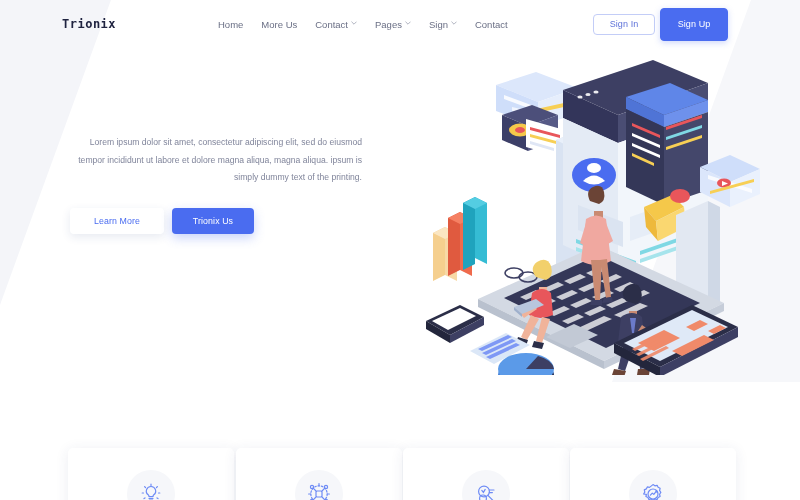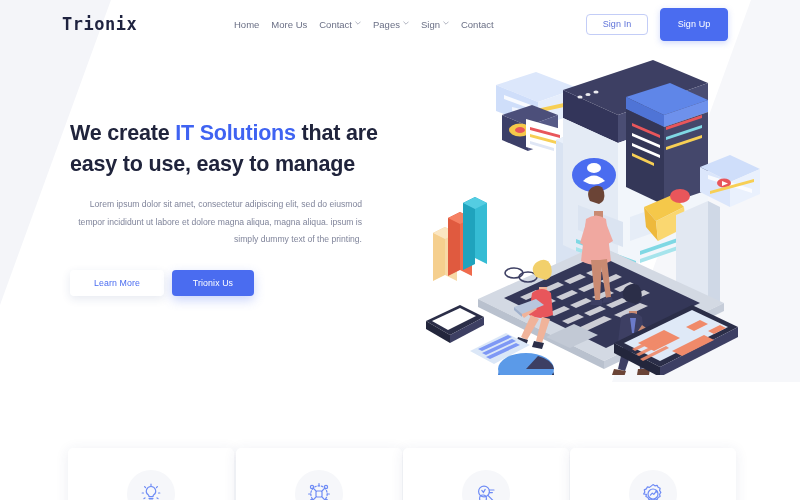--- a/index.html
+++ b/index.html
@@ -63,32 +63,32 @@
     left: 0; top: 0;
     width: 800px; height: 48px;
     display: flex;
     align-items: center;
     z-index: 40;
   }
   .logo {
     position: absolute;
     left: 62px;
     font-family: "DejaVu Sans Mono", "Liberation Mono", monospace;
-    font-size: 17px;
+    font-size: 12px;
     font-weight: 700;
     letter-spacing: 0.5px;
     color: #1f2340;
     white-space: nowrap;
   }
   .nav {
     position: absolute;
-    left: 234px;
+    left: 218px;
     display: flex;
     align-items: flex-start;
-    gap: 12px;
+    gap: 18px;
   }
   .nav-item {
     display: inline-flex;
     align-items: center;
     gap: 3px;
     font-size: 9.5px;
     color: #6a6f85;
     white-space: nowrap;
     cursor: pointer;
   }
@@ -98,21 +98,21 @@
     position: relative;
     top: -1px;
   }
   .chev svg { display: block; }
 
   .auth {
     position: absolute;
     right: 72px;
     display: flex;
     align-items: center;
-    gap: 12px;
+    gap: 5px;
   }
   .btn {
     display: inline-flex;
     align-items: center;
     justify-content: center;
     font-size: 9px;
     border-radius: 4px;
     cursor: pointer;
     white-space: nowrap;
     letter-spacing: 0.1px;
@@ -291,24 +291,20 @@
 
     <div class="auth">
       <div class="btn btn-signin">Sign In</div>
       <div class="btn btn-signup">Sign Up</div>
     </div>
 
   </div>
 
   <div class="hero-copy">
 
-    <h1 class="hero-title">
-      <span>We create </span><span class="accent">IT Solutions</span><span> that are</span><br>
-      <span>easy to use, easy to manage</span>
-    </h1>
 
     <p class="hero-para">Lorem ipsum dolor sit amet, consectetur adipiscing elit, sed do eiusmod tempor incididunt ut labore et dolore magna aliqua, magna aliqua. ipsum is simply dummy text of the printing.</p>
 
     <div class="hero-actions">
       <div class="btn btn-learn">Learn More</div>
       <div class="btn btn-contact">Trionix Us</div>
     </div>
 
   </div>
 

